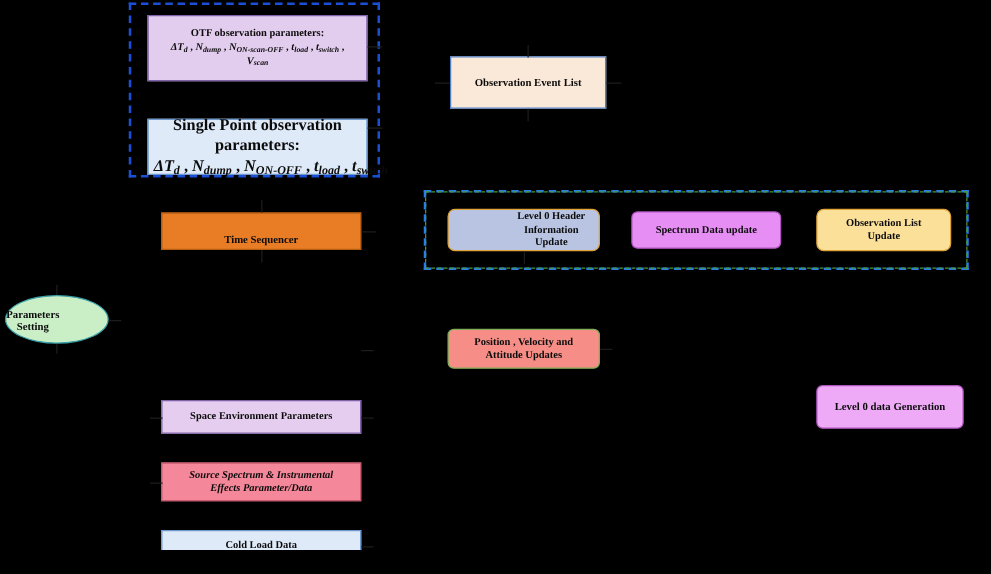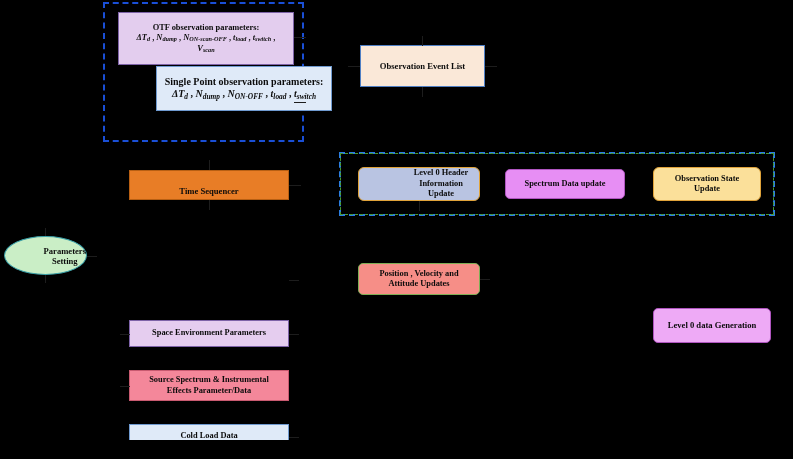--- a/index.html
+++ b/index.html
@@ -39,21 +39,21 @@
   .grp-right {
     border: 2px dashed #2b7de0;
     outline: 1px dashed #4a9b2f;
     outline-offset: -2px;
   }
   .oval {
     position: absolute;
     box-sizing: border-box;
     display: flex;
     align-items: center;
-    justify-content: flex-end;
+    justify-content: flex-start;
     text-align: center;
     font-weight: bold;
     color: #0b0b0b;
     border-radius: 50% / 50%;
   }
   .stub {
     position: absolute;
     background: #1d1d1d;
   }
   .sub { font-size: 0.74em; vertical-align: -0.22em; font-style: italic; }
@@ -76,21 +76,21 @@
         <span class="ital">N</span><span class="sub">ON-scan-OFF</span> ,
         <span class="ital">t</span><span class="sub">load</span> ,
         <span class="ital">t</span><span class="sub">switch</span> ,
       </span><br>
       <span class="nowrap">
         <span class="ital">V</span><span class="sub">scan</span>
       </span>
     </span>
   </div>
 
-  <div class="node" style="left:118px; top:66px; width:176px; height:45px; background:#dfeaf8; border:1px solid #6f9ad0; font-size:10px;margin-left:38px;">
+  <div class="node" style="left:118px; top:95px; width:176px; height:45px; background:#dfeaf8; border:1px solid #6f9ad0; font-size:13px;">
     <span class="lbl">
       <span>Single Point observation parameters:</span><br>
       <span class="nowrap">
         <span class="ital">ΔT</span><span class="sub">d</span> ,
         <span class="ital">N</span><span class="sub">dump</span> ,
         <span class="ital">N</span><span class="sub">ON-OFF</span> ,
         <span class="ital">t</span><span class="sub">load</span> ,
         <span class="ital">t</span><span class="sub">switch</span>
       </span>
     </span>
@@ -112,38 +112,38 @@
       <span>Information Update</span>
     </span>
   </div>
 
   <div class="node" style="left:505px; top:169px; width:120px; height:30px; background:#e78ef4; border:1.5px solid #b055c0; border-radius:5px; font-size:8.4px;">
     <span class="lbl">Spectrum Data update</span>
   </div>
 
   <div class="node" style="left:653px; top:167px; width:108px; height:34px; background:#fbe09a; border:1.5px solid #e0a33a; border-radius:6px; font-size:8.4px;">
     <span class="lbl">
-      <span>Observation State</span><br>
+      <span>Observation List</span><br>
       <span>Update</span>
     </span>
   </div>
 
   <div class="oval" style="left:4px; top:236px; width:83px; height:39px; background:#caeec6; border:1.5px solid #3aa0a8; font-size:8.6px;">
     <span class="lbl">
       <span>Parameters</span><br>
       <span>Setting</span>
     </span>
   </div>
 
 
   <div class="node" style="left:129px; top:320px; width:160px; height:27px; background:#e5cdef; border:1px solid #7e63a8; font-size:8.4px;">
     <span class="lbl">Space Environment Parameters</span>
   </div>
 
-  <div class="node" style="left:129px; top:370px; width:160px; height:31px; background:#f4879a; border:1px solid #c85a70; font-size:8.4px;">
+  <div class="node" style="left:129px; top:370px; width:160px; height:31px; background:#f4879a; border:1px solid #c85a70; font-size:8.4px;font-style:italic;">
     <span class="lbl">
       <span>Source Spectrum &amp; Instrumental</span><br>
       <span>Effects  Parameter/Data</span>
     </span>
   </div>
 
   <div class="node" style="left:129px; top:424px; width:160px; height:25px; background:#dfeaf8; border:1px solid #6f9ad0; font-size:8.4px;">
     <span class="lbl">Cold  Load Data</span>
   </div>
 

